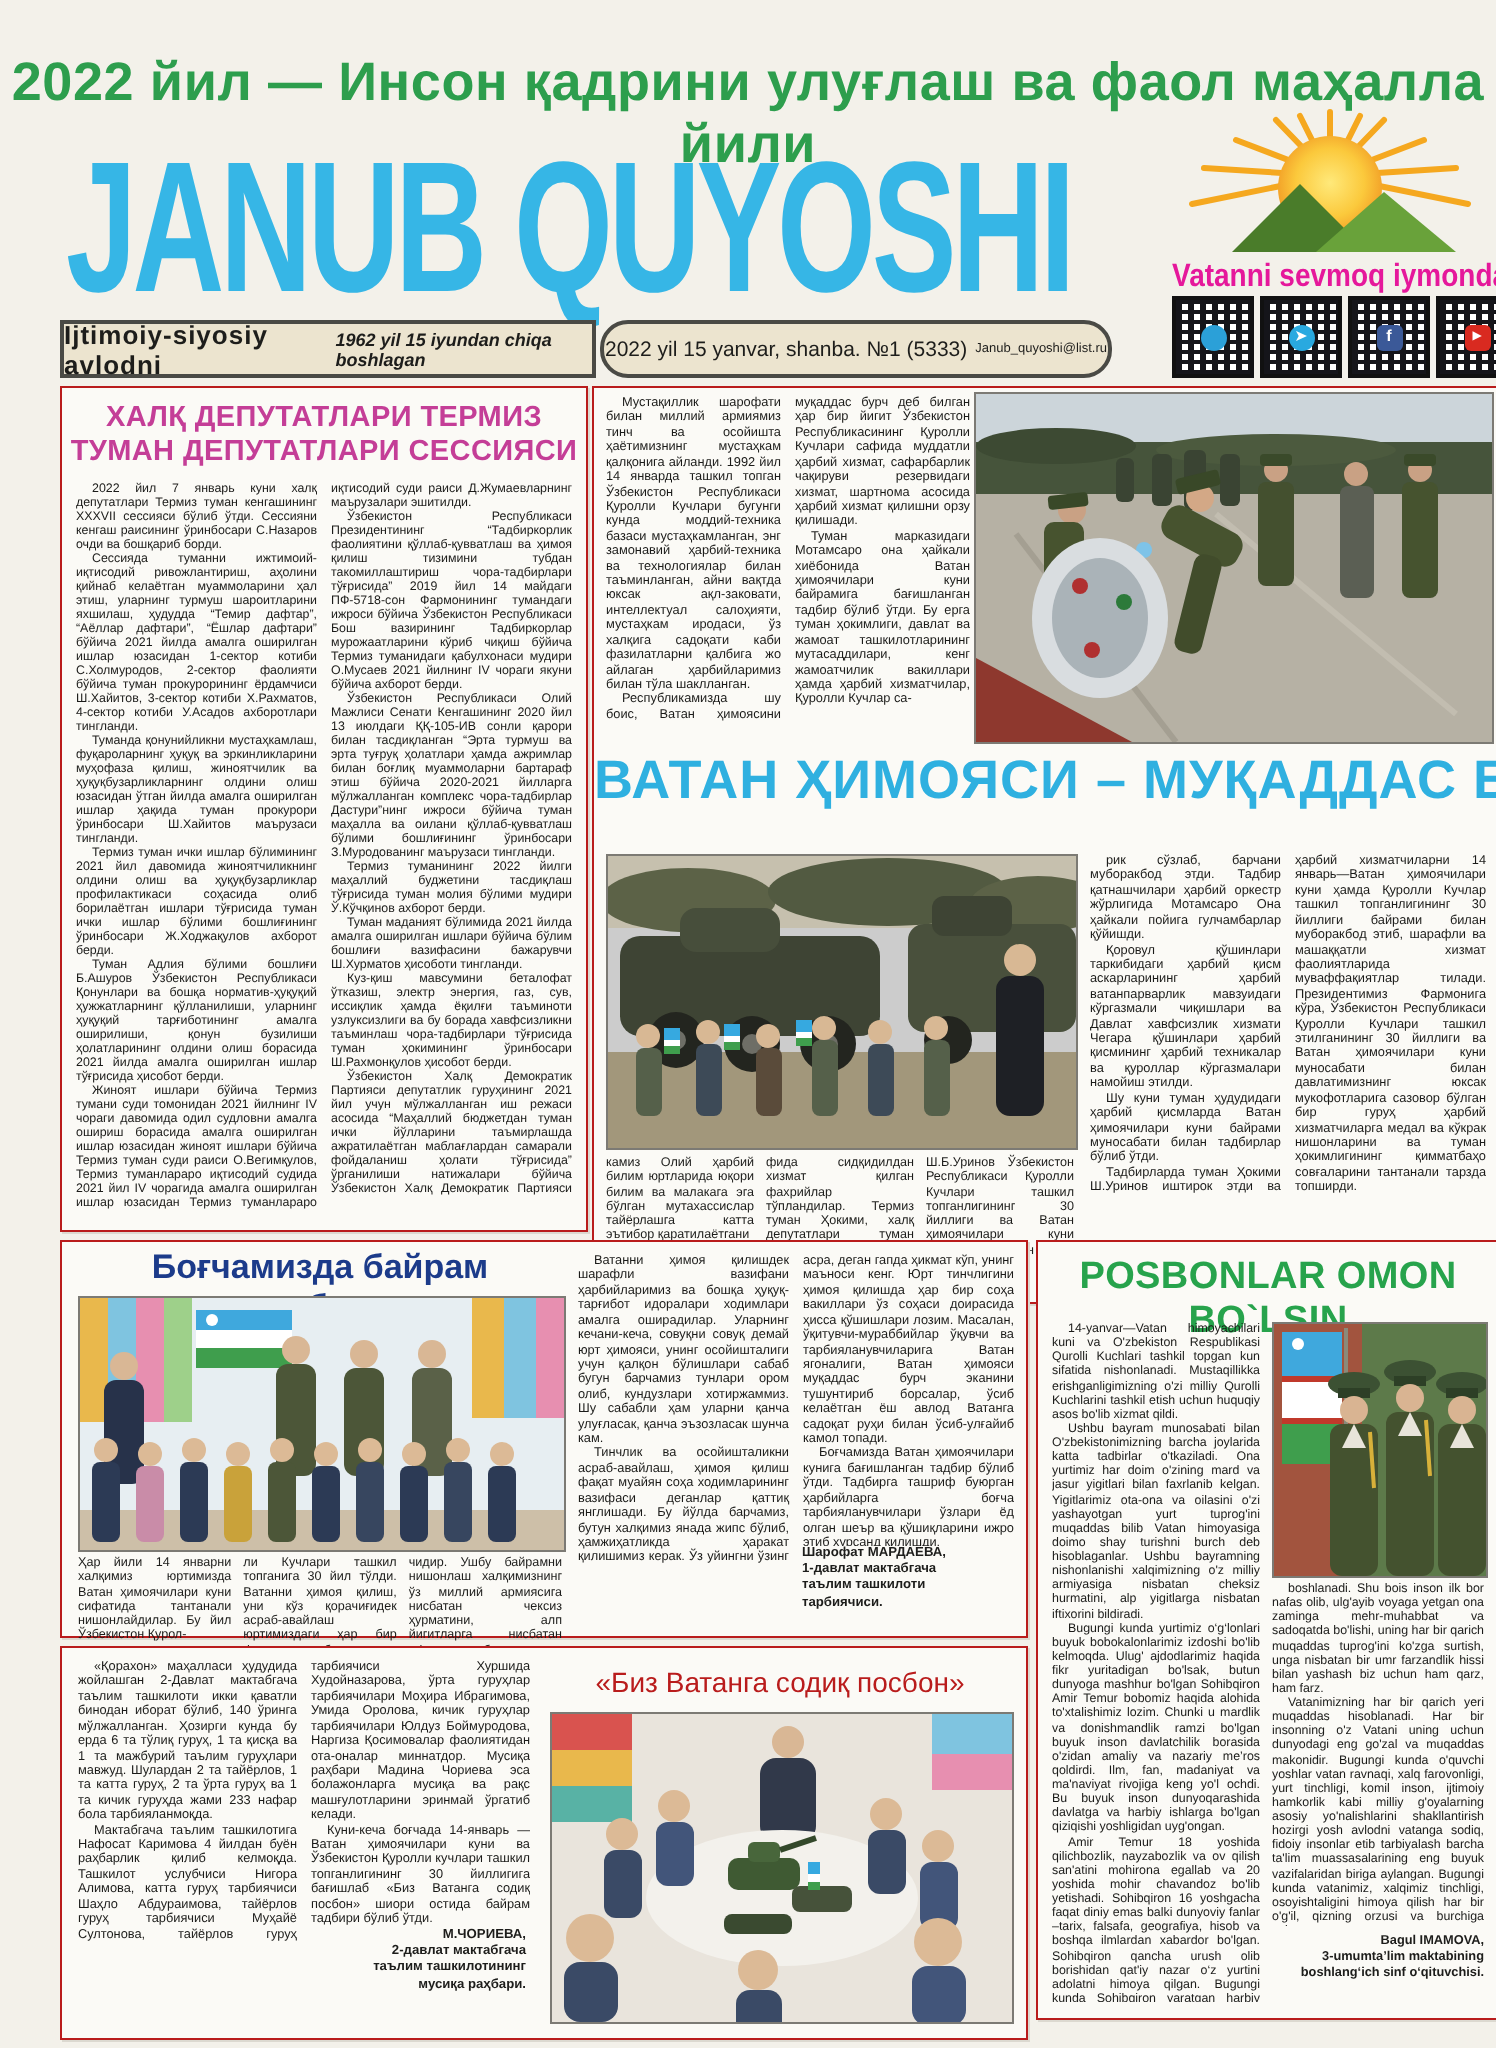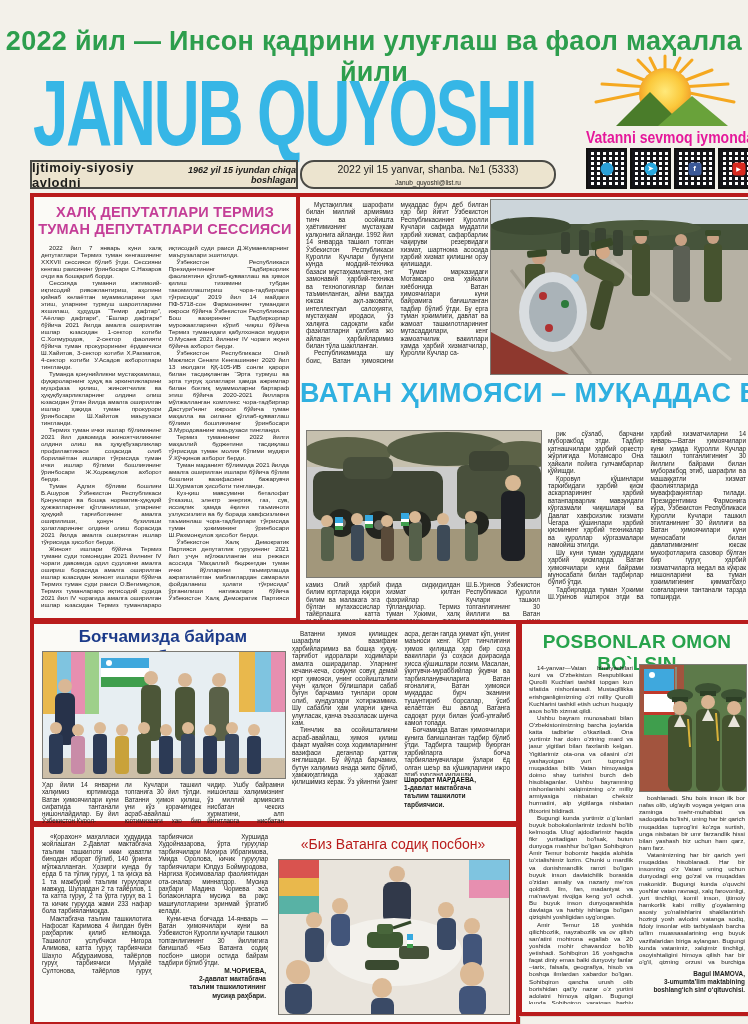--- a/index.html
+++ b/index.html
@@ -17,26 +17,26 @@
   .qr{width:37px;height:37px;border:2px solid #111;background:
       repeating-linear-gradient(0deg,#15151a 0 2px,transparent 2px 5px),
       repeating-linear-gradient(90deg,#15151a 0 3px,#fff 3px 6px);
       position:relative;}
   .qr .ic{position:absolute;left:50%;top:50%;transform:translate(-50%,-50%);
       width:13px;height:13px;border-radius:50%;display:flex;align-items:center;justify-content:center;
       color:#fff;font-size:8px;font-weight:bold;line-height:1;}
   .info-box{background:#ece4cf;border:2px solid #4a4a45;display:flex;align-items:center;justify-content:center;}
   .info-left{left:30px;top:160px;width:264px;height:25px;gap:8px;}
   .info-left .g1{font-weight:bold;font-size:13px;letter-spacing:.5px;}
-  .info-left .g2{font-style:italic;font-weight:bold;font-size:9px;text-align:right;}
-  .info-right{left:300px;top:160px;width:252px;height:25px;border-radius:14px;gap:4px;flex-direction:column;}
+  .info-left .g2{font-style:italic;font-weight:bold;font-size:9px;}
+  .info-right{left:300px;top:160px;width:252px;height:25px;border-radius:14px;gap:4px;}
   .info-right .d1{font-size:10.5px;}
   .info-right .d2{font-size:6.5px;}
   
-  .art-box{position:absolute;background:#fbfaf6;border:4px solid #b91c1c;box-shadow:1px 1px 0 #dcd9d0;}
+  .art-box{position:absolute;background:#fbfaf6;border:1px solid #b91c1c;box-shadow:1px 1px 0 #dcd9d0;}
   .body-txt{font-size:6.4px;line-height:1.16;text-align:justify;color:#1b1b19;}
   .body-txt p{margin:0;text-indent:8px;}
   .cols2{column-count:2;column-gap:7px;overflow:hidden;height:100%;}
   .cols-wrap{position:absolute;}
   .cap3{display:flex;gap:6px;}
   .cap3 > div{flex:1;font-size:6.3px;line-height:1.16;text-align:justify;}
   .sig{font-weight:bold;font-size:6.6px;line-height:1.25;background:#fbfaf6;}
   .sig p{margin:0;text-indent:0;}
   .h-session{margin-top:7px;text-align:center;font-weight:bold;font-size:14.5px;line-height:1.15;
              color:#c43e97;letter-spacing:.2px;}

